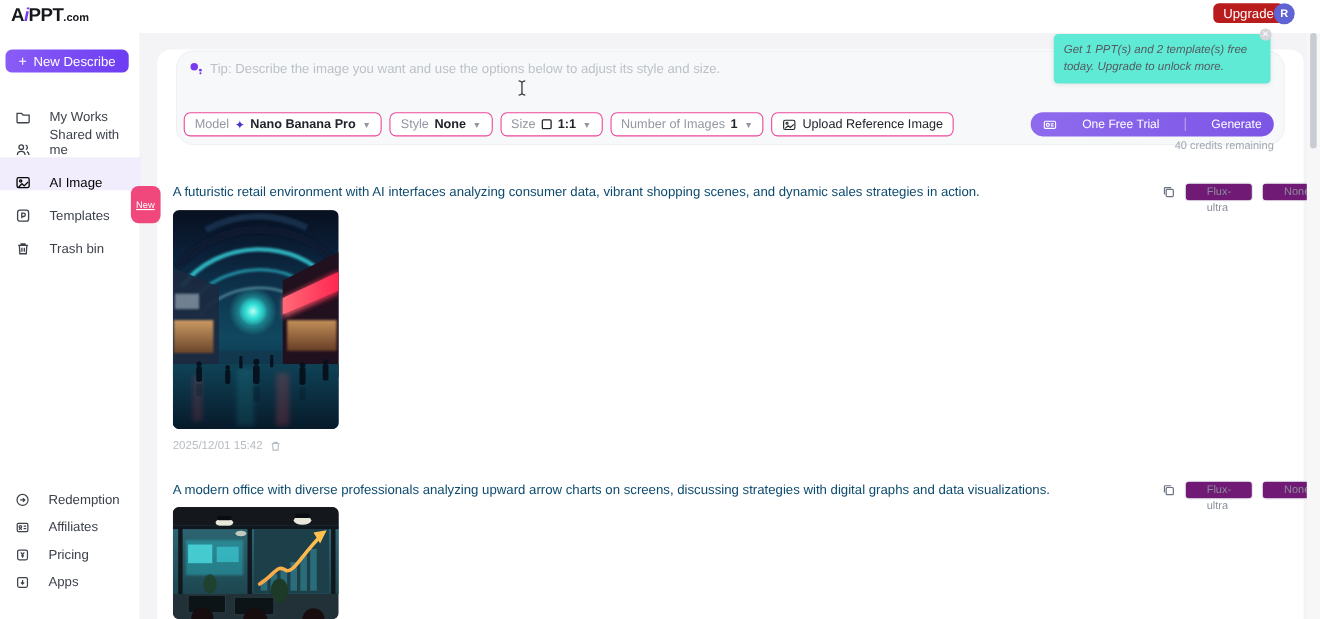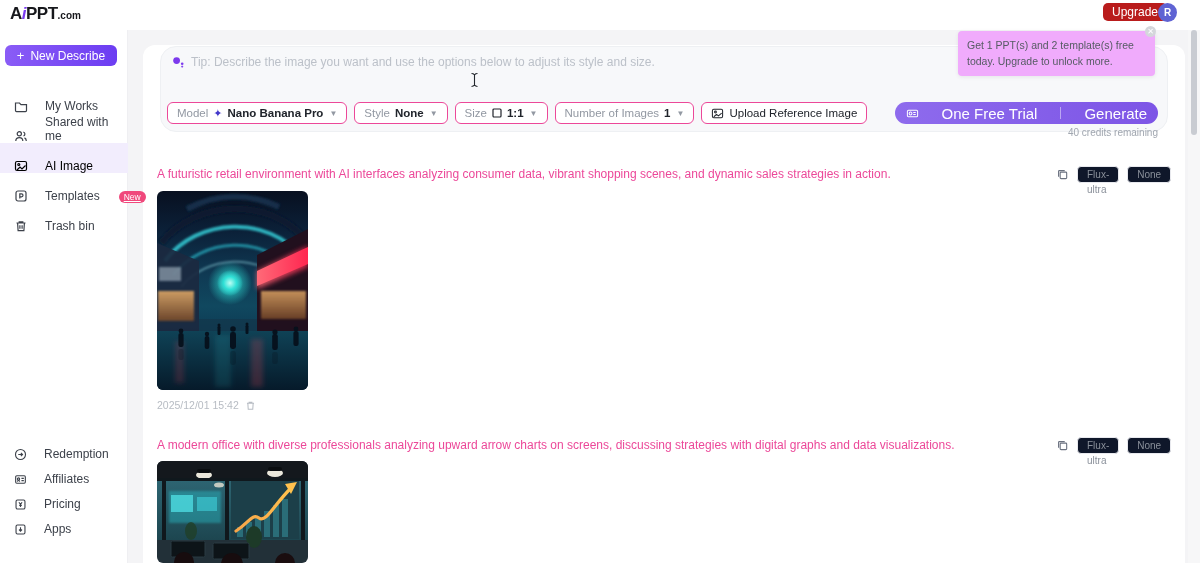--- a/index.html
+++ b/index.html
@@ -20,21 +20,21 @@
   
   .sidebar { position:absolute; left:0; top:30px; width:128px; height:533px; background:#fff; border-right:1px solid #efeff2; z-index:4; }
   .new-project { position:absolute; left:5px; top:15px; width:112px; height:21px; border:none; border-radius:6px;
     background:linear-gradient(90deg,#8a5cf6,#6c3df2); color:#fff; font-size:12px; cursor:pointer;
     display:flex; align-items:center; justify-content:center; gap:6px; }
   .new-project .plus { font-size:13px; line-height:1; }
   .side-nav { position:absolute; left:0; top:53px; width:128px; }
   .side-item { display:flex; align-items:flex-end; gap:17px; height:30px; padding:0 14px; font-size:12px; color:#3c414a; cursor:pointer; }
   .side-item svg { flex:0 0 auto; }
   .side-item.active { background:#f2edfd; color:#000000; }
-  .badge-new { background:#f0487c; color:#fff; font-size:8.5px; padding:1px 5px; border-radius:7px; margin-left:2px;text-decoration:underline; }
+  .badge-new { background:#f0487c; color:#fff; font-size:8.5px; padding:12px 5px; border-radius:7px; margin-left:2px;text-decoration:underline; }
   .side-footer { position:absolute; left:0; top:406px; width:128px; }
   .side-footer .side-item { height:25px; }
 
   
   .main-bg { position:absolute; left:128px; top:30px; width:1072px; height:533px; background:#f4f4f6; }
   .card { position:absolute; left:143px; top:45px; width:1042px; height:518px; background:#fff; border-radius:12px 12px 0 0; }
 
   
   .composer { position:absolute; left:160px; top:46px; width:1008px; height:86px; background:#f7f8fa;
     border:1px solid #eef0f3; border-radius:16px; }
@@ -42,41 +42,41 @@
   .prompt-input { position:absolute; left:30px; top:8px; width:940px; height:40px; background:transparent; border:none;
     resize:none; outline:none; font-family:"Liberation Sans", sans-serif; font-size:12px; color:#3c414a; }
   .prompt-input::placeholder { color:#bcc1c9; }
   .opt-row { position:absolute; left:6px; top:55px; display:flex; gap:7px; }
   .opt-pill { display:flex; align-items:center; gap:5px; height:22px; padding:0 9px; background:#fff;
     border:1px solid #ec4899; border-radius:6px; font-size:11.5px; color:#20242b; cursor:pointer; white-space:nowrap; }
   .opt-pill .lbl { color:#9298a2; }
   .opt-pill .chev { color:#9298a2; font-size:8px; margin-left:1px; }
   .opt-pill .sparkle { color:#4338ca; font-size:11px; }
   .gen-btn { position:absolute; right:9px; top:55px; height:22px; padding:0 11px; border:none; border-radius:13px;
-    background:linear-gradient(90deg,#8e6bed,#7d55e6); color:#fff; font-size:15px; cursor:pointer;
+    background:linear-gradient(90deg,#8e6bed,#7d55e6); color:#fff; font-size:11px; cursor:pointer;
     display:flex; align-items:center; gap:23px; }
   .gen-btn .divider { width:1px; height:12px; background:rgba(255,255,255,.45); }
   .credits { position:absolute; right:9px; top:80px; font-size:10px; color:#a0a6af; }
 
   
-  .result-prompt { position:absolute; left:157px; width:870px; font-size:12px; color:#ec4899; }
+  .result-prompt { position:absolute; left:157px; width:870px; font-size:12px; color:#0c4a6e; }
   .row-ctrls { position:absolute; display:flex; align-items:center; gap:8px; }
   .copy-btn { color:#6b7280; cursor:pointer; display:flex; }
-  .tag-pill { height:17px; line-height:15px; padding:0 9px; background:#0f172a; border:1px solid #e8e9ee; border-radius:4px;
+  .tag-pill { height:17px; line-height:15px; padding:0 19px; background:#701a75; border:1px solid #e8e9ee; border-radius:4px;
     font-size:10px; color:#8a909a; cursor:pointer; }
   .gen-image { position:absolute; left:157px; border-radius:6px; overflow:hidden; cursor:pointer; }
   .img1 { top:191px; width:151px; height:199px; }
   .img2 { top:461px; width:151px; height:102px; }
   .stamp-row { position:absolute; left:157px; top:399px; display:flex; align-items:center; gap:6px;
     font-size:10.5px; color:#b7bcc3; }
   .stamp-trash { color:#b7bcc3; cursor:pointer; display:flex; }
 
   
-  .tooltip { position:absolute; left:958px; top:31px; width:197px; background:#f0abfc; border-radius:4px;
-    box-shadow:0 1px 4px rgba(0,0,0,.08); padding:6px 9px; font-size:10.5px; line-height:1.55; color:#555b63; z-index:6; }
+  .tooltip { position:absolute; left:958px; top:31px; width:197px; background:#5eead4; border-radius:4px;
+    box-shadow:0 1px 4px rgba(0,0,0,.08); padding:6px 9px; font-size:10.5px; line-height:1.55; color:#555b63; z-index:6;font-style:italic; }
   .tooltip-close { position:absolute; left:1145px; top:26px; width:11px; height:11px; border-radius:50%;
     background:#d4d6db; color:#fff; font-size:8px; line-height:11px; text-align:center; cursor:pointer; z-index:7; }
 
   
   .scroll-track { position:absolute; left:1188px; top:30px; width:12px; height:533px; background:#f7f7f8; }
   .scroll-thumb { position:absolute; left:1191px; top:30px; width:6px; height:105px; background:#c9ccd2; border-radius:3px; cursor:pointer; }
 
   .cursor-ibeam { position:absolute; left:470px; top:72px; z-index:8; pointer-events:none; }
 </style>
 </head>

